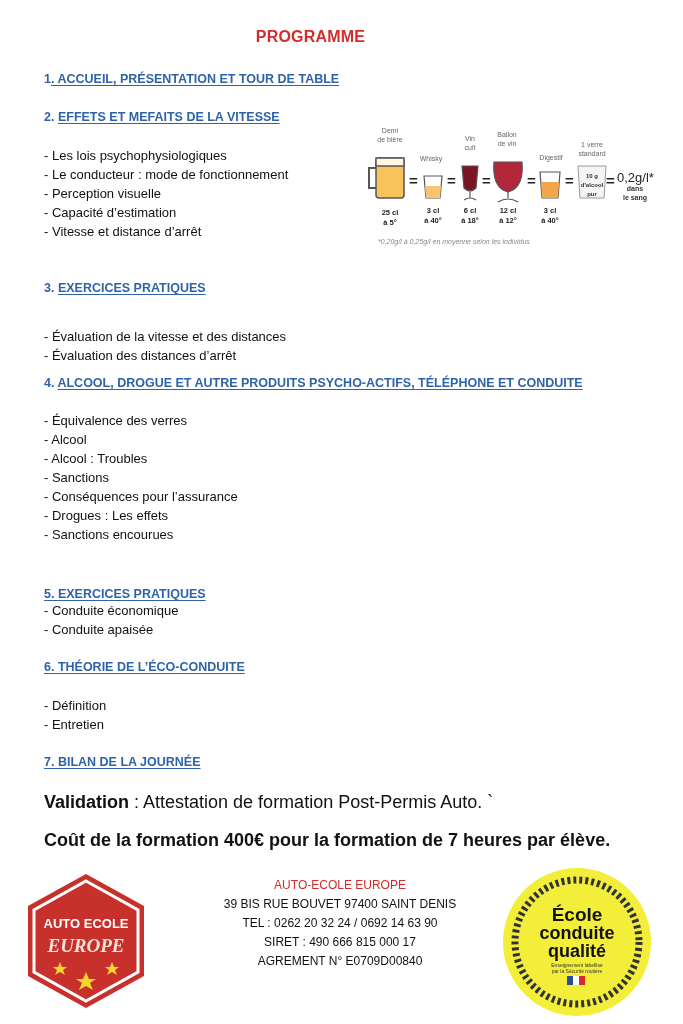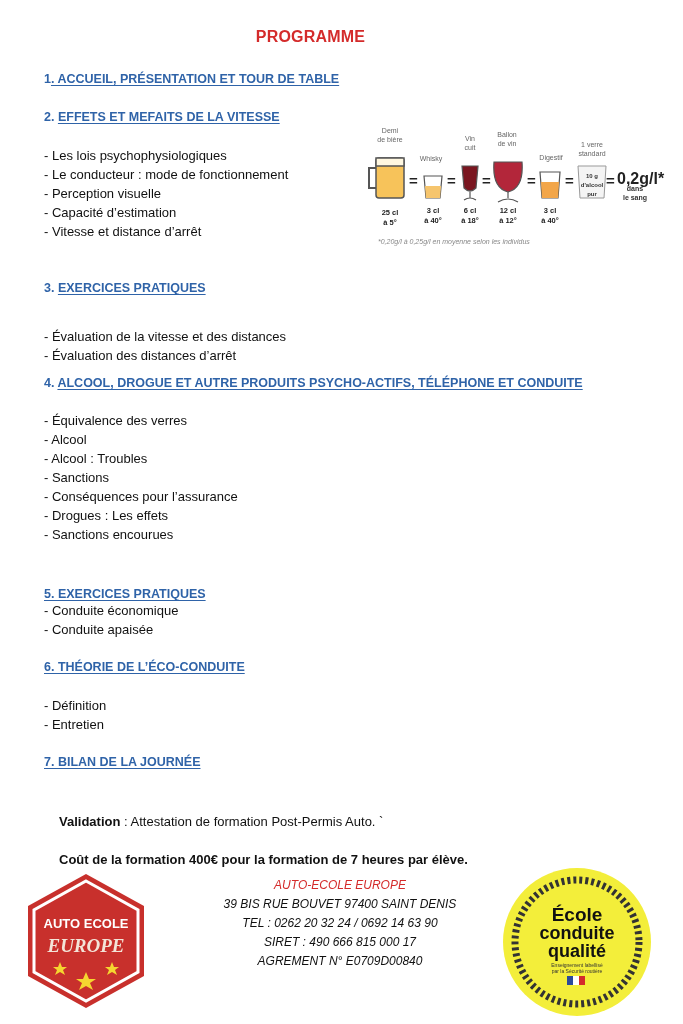--- a/index.html
+++ b/index.html
@@ -9,34 +9,34 @@
   .title {
     position: absolute; top: 28px; left: 0; width: 621px; text-align: center;
     color: #d42b2b; font-weight: bold; font-size: 16px; letter-spacing: 0.2px;
   }
   .heading {
     position: absolute; left: 44px; color: #2f63a8; font-weight: bold; font-size: 12.5px;
   }
   .heading .txt { text-decoration: underline; text-underline-offset: 2px; margin-top: 40px; }
   .list { position: absolute; left: 44px; font-size: 13px; line-height: 19px; color: #111; }
   .list div { white-space: nowrap; }
-  .para { position: absolute; left: 59px; font-size: 13px; color: #111; white-space: nowrap; margin-top: 22px; }
+  .para { position: absolute; left: 44px; font-size: 18px; color: #111; white-space: nowrap; }
   .para b { font-weight: bold; }
 
   
   .info { position: absolute; left: 360px; top: 120px; width: 323px; height: 140px; }
   .info .lbl { position: absolute; font-size: 7px; color: #666; text-align: center; line-height: 9px; }
   .info .val { position: absolute; font-size: 7.5px; color: #222; font-weight: bold; text-align: center; line-height: 10px; }
   .info .eq { position: absolute; font-size: 15px; font-weight: bold; color: #222; }
-  .info .result { position: absolute; font-size: 16px; font-weight: bold; color: #222; }
+  .info .result { position: absolute; font-size: 13px; font-weight: normal; color: #222; }
   .info .result-sub { position: absolute; font-size: 7px; font-weight: bold; color: #333; text-align: center; line-height: 9px; }
   .info .footnote { position: absolute; left: 18px; top: 118px; font-size: 7px; font-style: italic; color: #888; white-space: nowrap; }
 
   
-  .footer-info { position: absolute; top: 876px; left: 190px; width: 300px; text-align: center; font-size: 12px; line-height: 19px; font-style: italic; }
+  .footer-info { position: absolute; top: 876px; left: 190px; width: 300px; text-align: center; font-size: 12px; line-height: 19px; }
   .footer-info .name { color: #d42b2b; }
   .logo-left { position: absolute; left: 25px; top: 872px; width: 122px; height: 138px; }
   .logo-right { position: absolute; left: 500px; top: 865px; width: 155px; height: 155px; }
 </style>
 </head>
 <body>
 
 <div class="title">PROGRAMME</div>
 
 <div class="heading" style="top:72px;">

